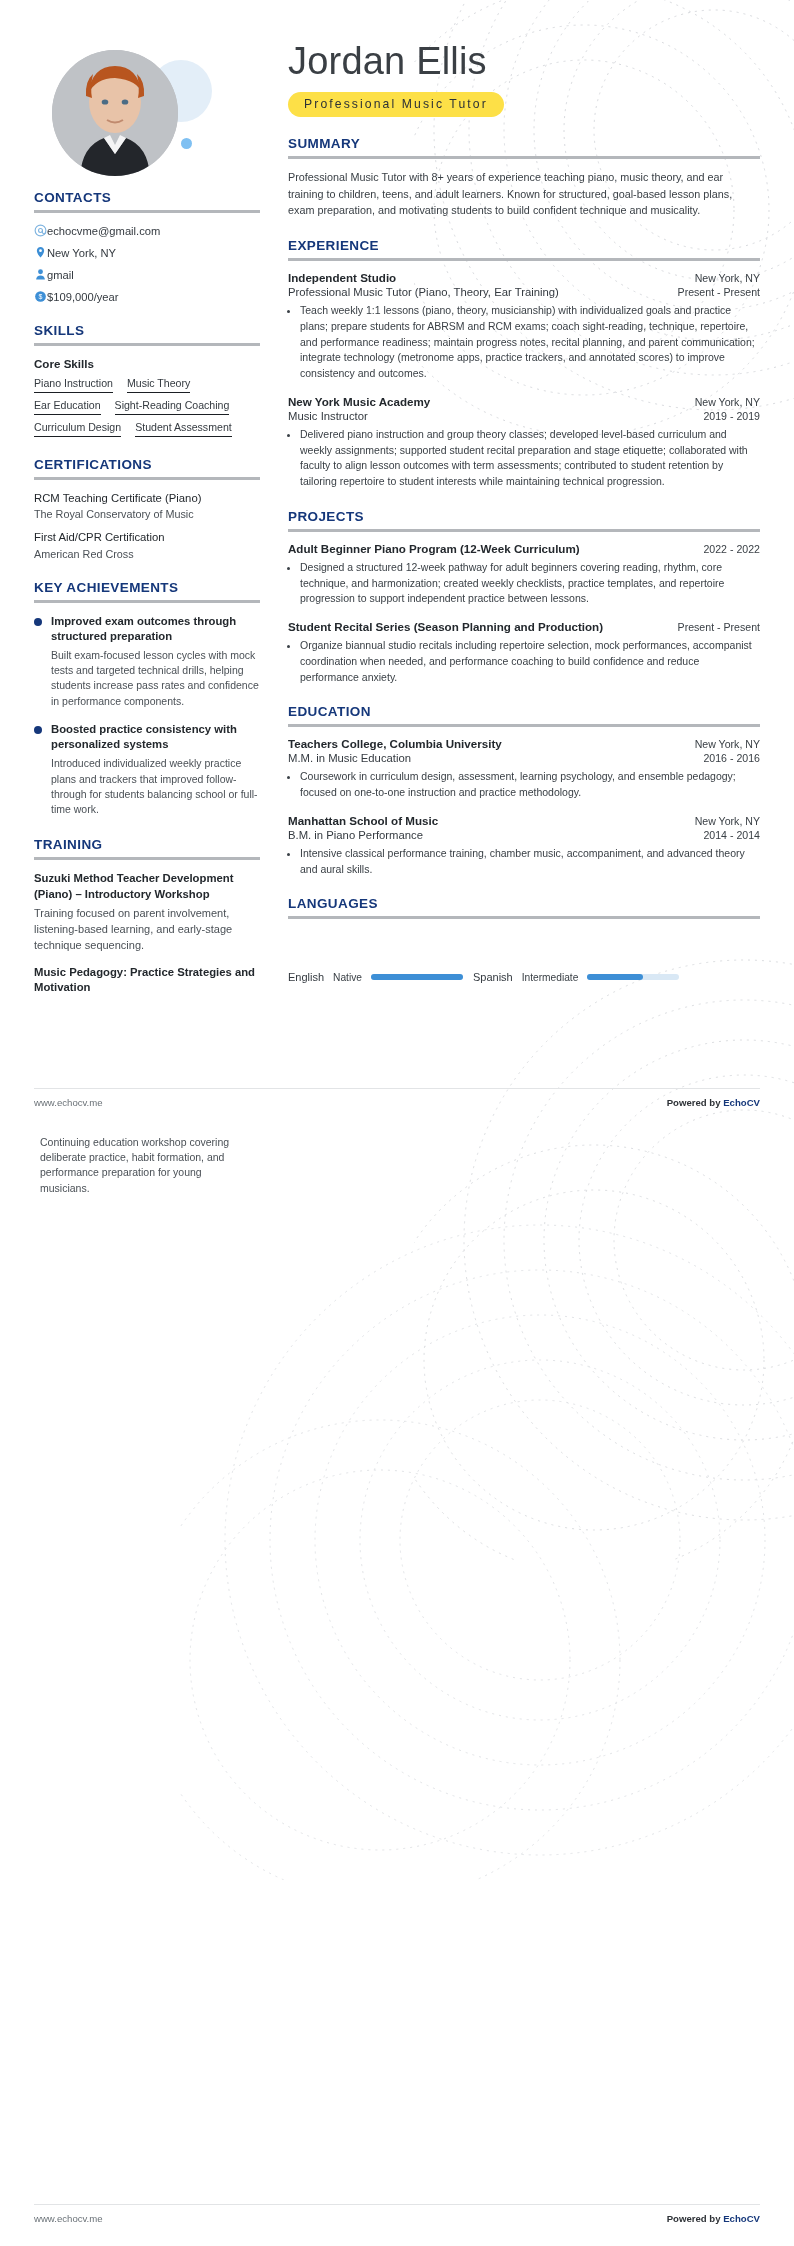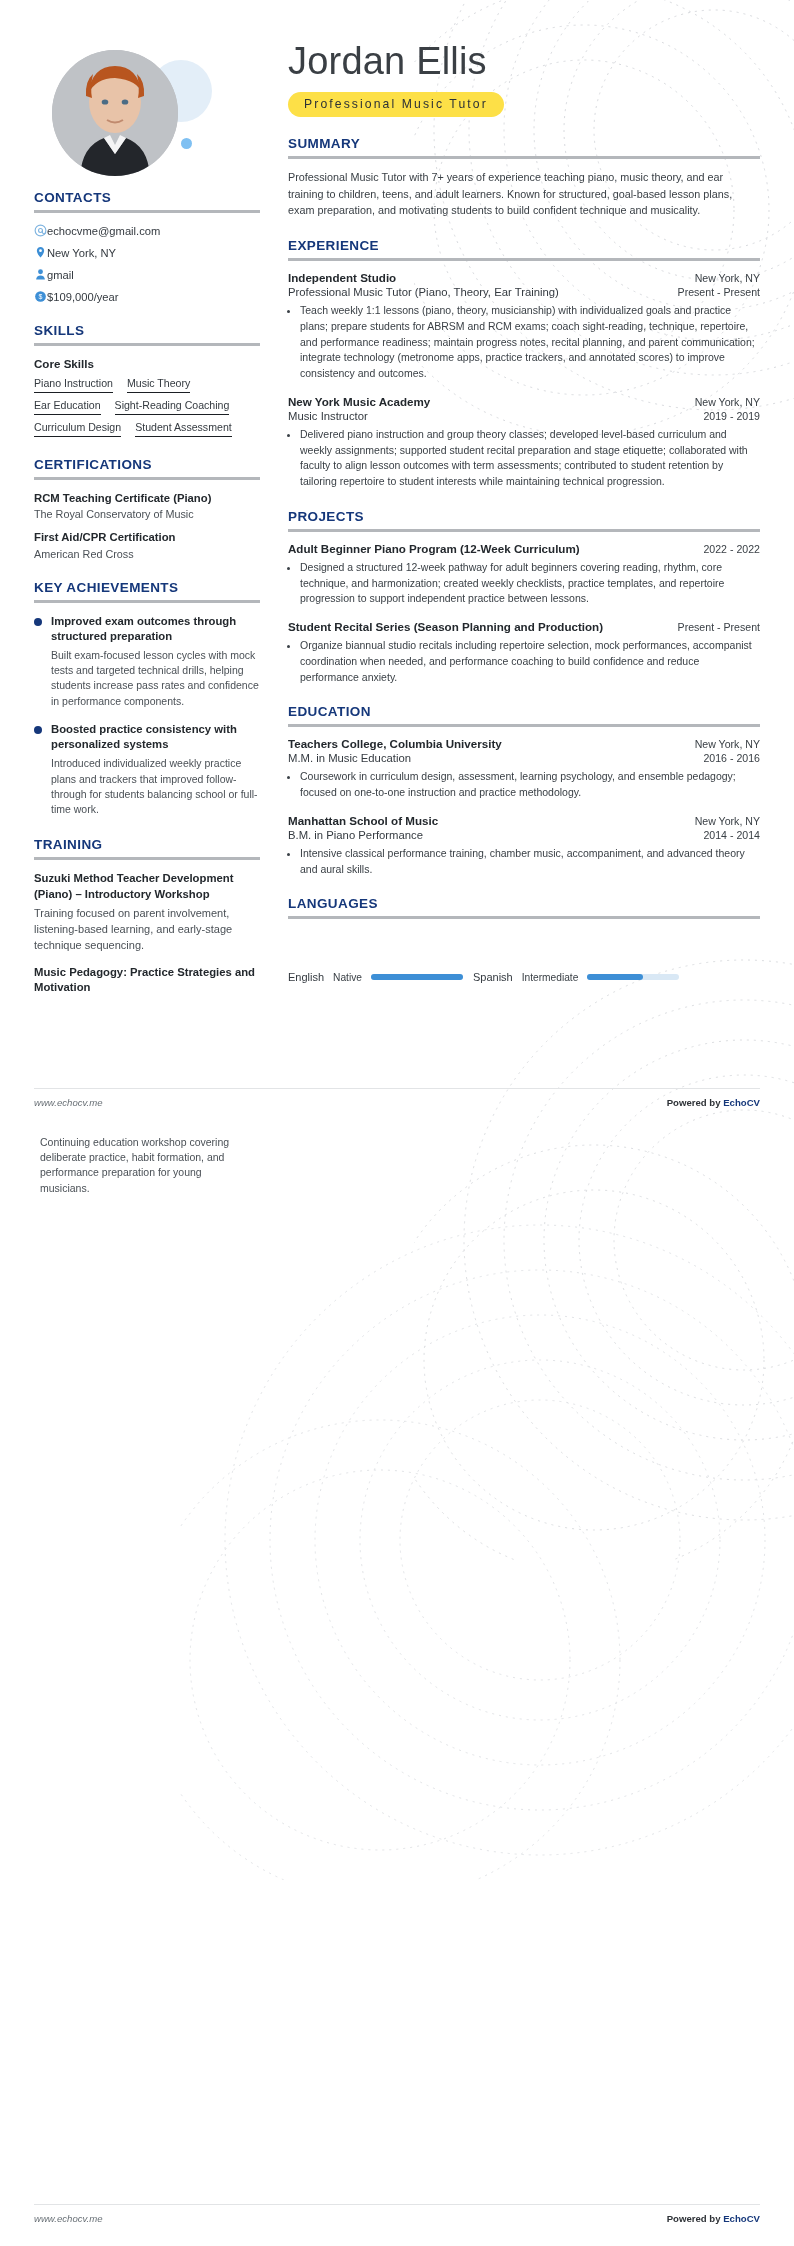--- a/index.html
+++ b/index.html
@@ -55,21 +55,21 @@
   .contact-txt { font-size: 11.2px; color: #343a40; }
 
   .skill-group-title { font-size: 11.6px; font-weight: 700; color: #23282d; margin-bottom: 7px; }
   .chips { display: flex; flex-wrap: wrap; gap: 6px 14px; }
   .chip {
     font-size: 10.6px; color: #343a40; padding-bottom: 3px;
     border-bottom: 1.4px solid #1b1f24; white-space: nowrap;
   }
 
   .cert-item { margin-bottom: 10px; }
-  .cert-name { font-size: 11.3px; font-weight: 700; color: #23282d; line-height: 1.35; }
+  .cert-name { font-size: 11.3px; font-weight: 400; color: #23282d; line-height: 1.35; }
   .cert-org { font-size: 10.8px; color: #4a5056; margin-top: 2px; }
 
   .ach-item { display: flex; gap: 9px; margin-bottom: 13px; }
   .ach-bullet {
     width: 8px; height: 8px; border-radius: 50%; background: #15377a;
     flex: 0 0 8px; margin-top: 4px;
   }
   .ach-title { font-size: 11.3px; font-weight: 700; color: #23282d; line-height: 1.35; }
   .ach-desc { font-size: 10.5px; color: #4a5056; line-height: 1.45; margin-top: 4px; }
 
@@ -119,21 +119,21 @@
   .footer-mid {
     position: absolute; left: 34px; right: 34px; top: 1088px;
     display: flex; justify-content: space-between; align-items: center;
     border-top: 1px solid #e2e4e6; padding-top: 8px; z-index: 3;
   }
   .footer-bottom {
     position: absolute; left: 34px; right: 34px; bottom: 22px;
     display: flex; justify-content: space-between; align-items: center;
     border-top: 1px solid #e2e4e6; padding-top: 8px; z-index: 3;
   }
-  .foot-url { font-size: 9.6px; color: #6a7177; font-style: italic; }
+  .foot-url { font-size: 9.6px; color: #6a7177; }
   .foot-brand { font-size: 9.6px; color: #2d3136; font-weight: 700; }
   .foot-brand .accent { color: #15377a; }
 
   
   .cont-block { position: absolute; left: 40px; top: 1135px; width: 212px; z-index: 3; }
   .cont-txt { font-size: 10.5px; line-height: 1.45; color: #4a5056; }
 </style>
 </head>
 <body>
 
@@ -305,21 +305,21 @@
   </aside>
 
   <main class="main">
 
     <h1 class="name">Jordan Ellis</h1>
     <div><span class="title-pill">Professional Music Tutor</span></div>
 
     <section class="m-sec">
       <div class="m-sec-title">SUMMARY</div>
       <div class="m-sec-rule"></div>
-      <p class="summary-txt">Professional Music Tutor with 7+ years of experience teaching piano, music theory, and ear training to children, teens, and adult learners. Known for structured, goal-based lesson plans, exam preparation, and motivating students to build confident technique and musicality.</p>
+      <p class="summary-txt">Professional Music Tutor with 8+ years of experience teaching piano, music theory, and ear training to children, teens, and adult learners. Known for structured, goal-based lesson plans, exam preparation, and motivating students to build confident technique and musicality.</p>
     </section>
 
     <section class="m-sec">
       <div class="m-sec-title">EXPERIENCE</div>
       <div class="m-sec-rule"></div>
 
       <div class="entry">
         <div class="entry-head">
           <span class="entry-org">Independent Studio</span>
           <span class="entry-meta">New York, NY</span>

